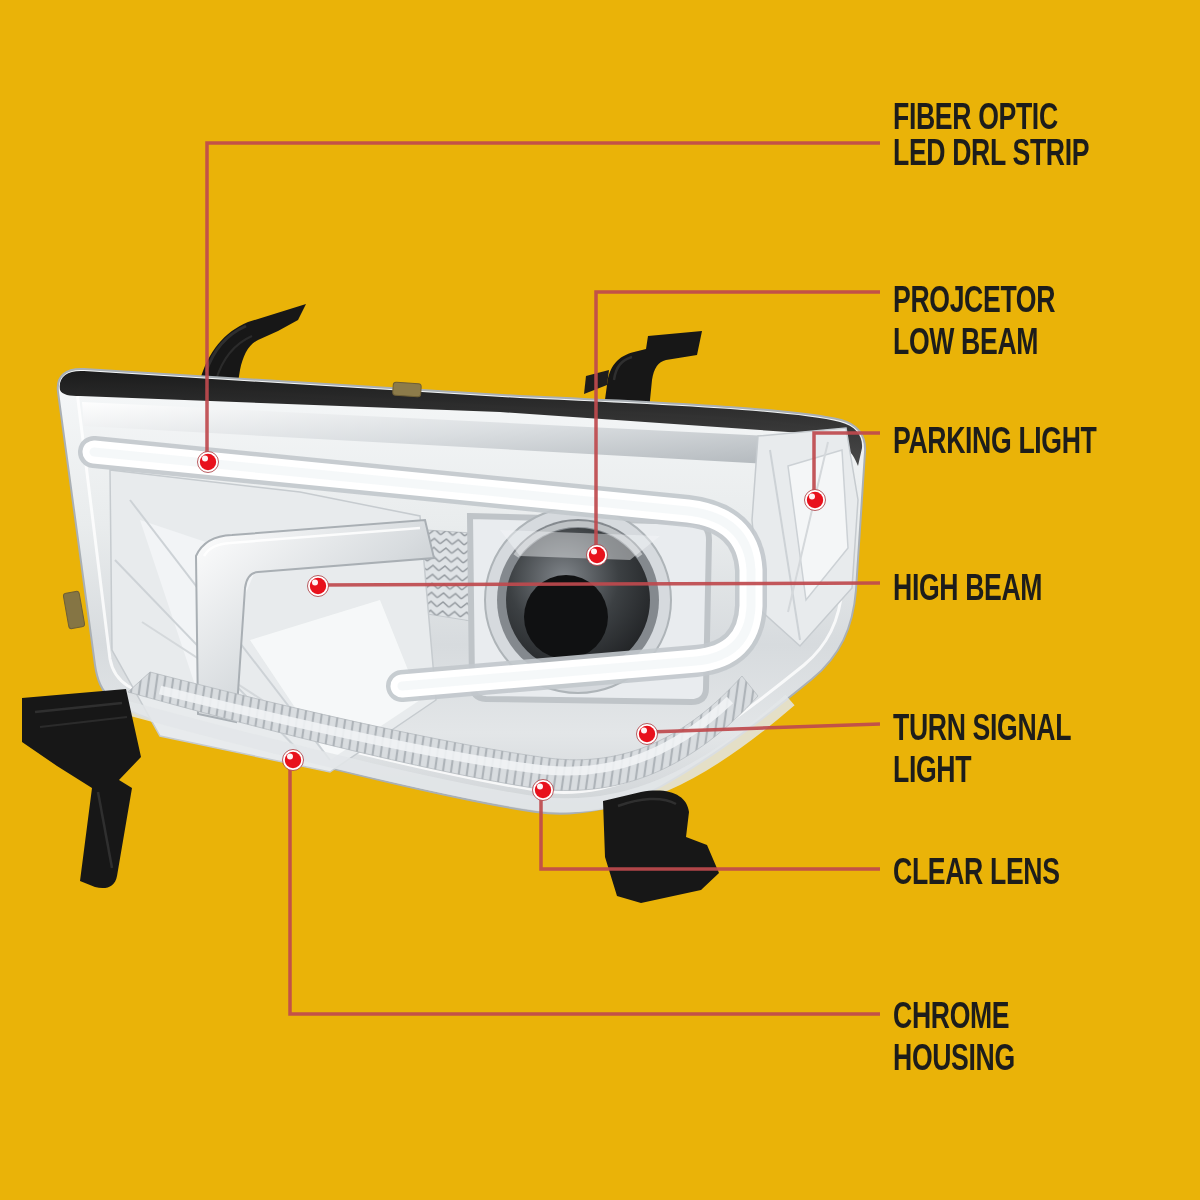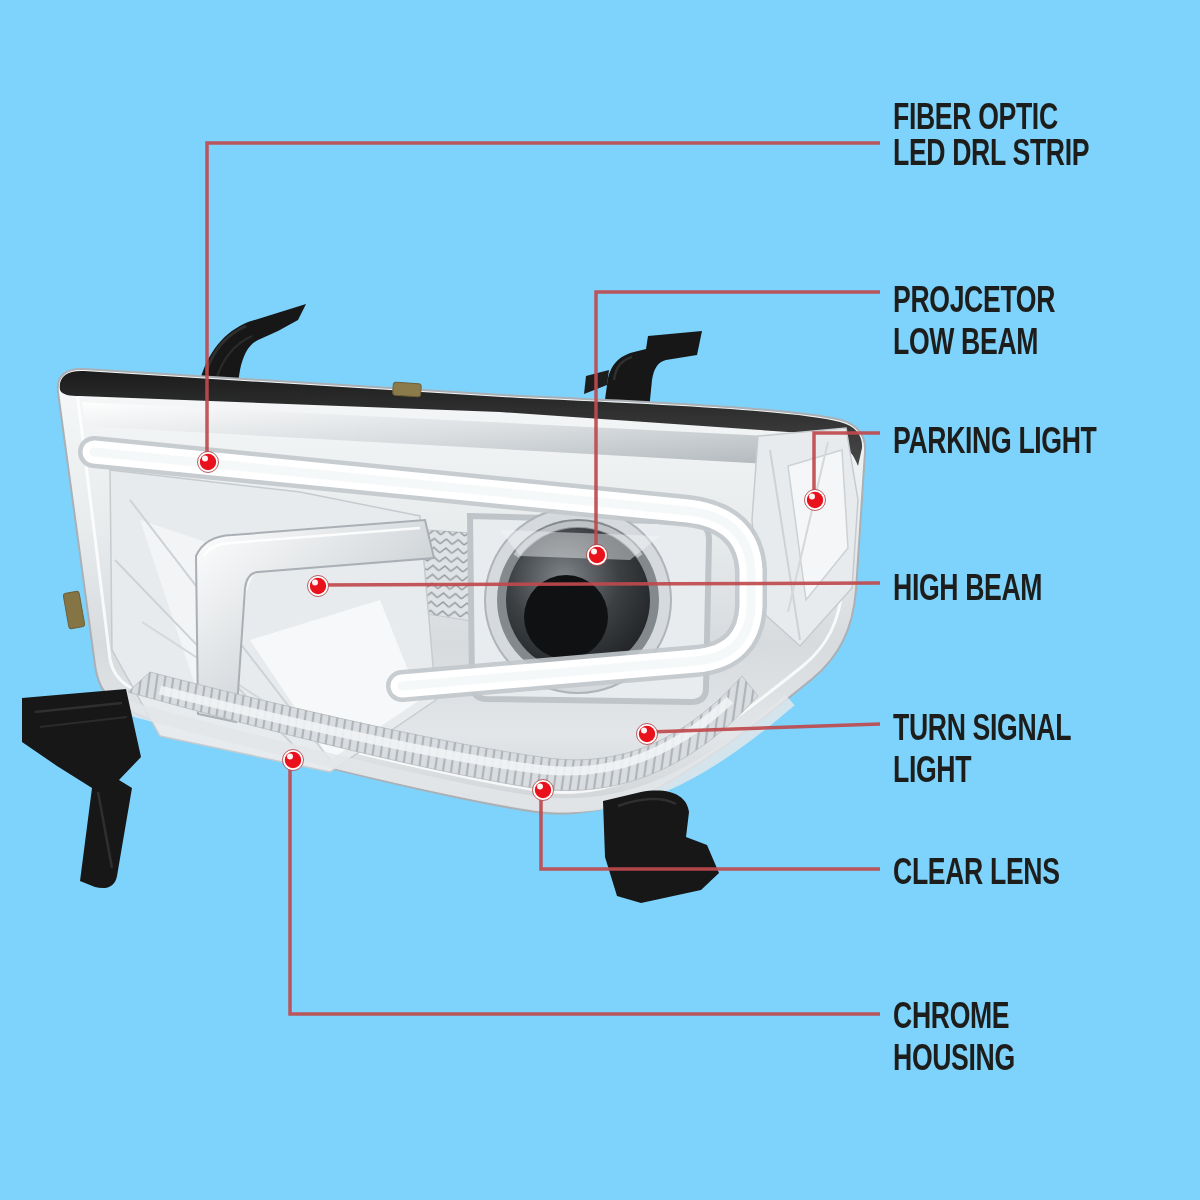--- a/index.html
+++ b/index.html
@@ -1,16 +1,16 @@
 <!DOCTYPE html>
 <html><head>
 <meta charset="utf-8">
 <style>
   html,body{margin:0;padding:0;background:#ffffff;}
-  .stage{position:relative;width:1200px;height:1200px;background:#7dd3fc;overflow:hidden;
+  .stage{position:relative;width:1200px;height:1200px;background:#eab308;overflow:hidden;
          font-family:"Liberation Sans", sans-serif;}
   .art{position:absolute;left:0;top:0;}
   .callout-label{
     position:absolute;left:893px;height:42px;line-height:42px;
     font-size:37px;font-weight:700;color:#1d1d1b;letter-spacing:-0.5px;
     white-space:pre-line;transform:scaleX(0.72);transform-origin:left center;
   }
   .callout-label.twoline{height:auto;line-height:36px;transform-origin:left top;}
 </style>
 </head>

